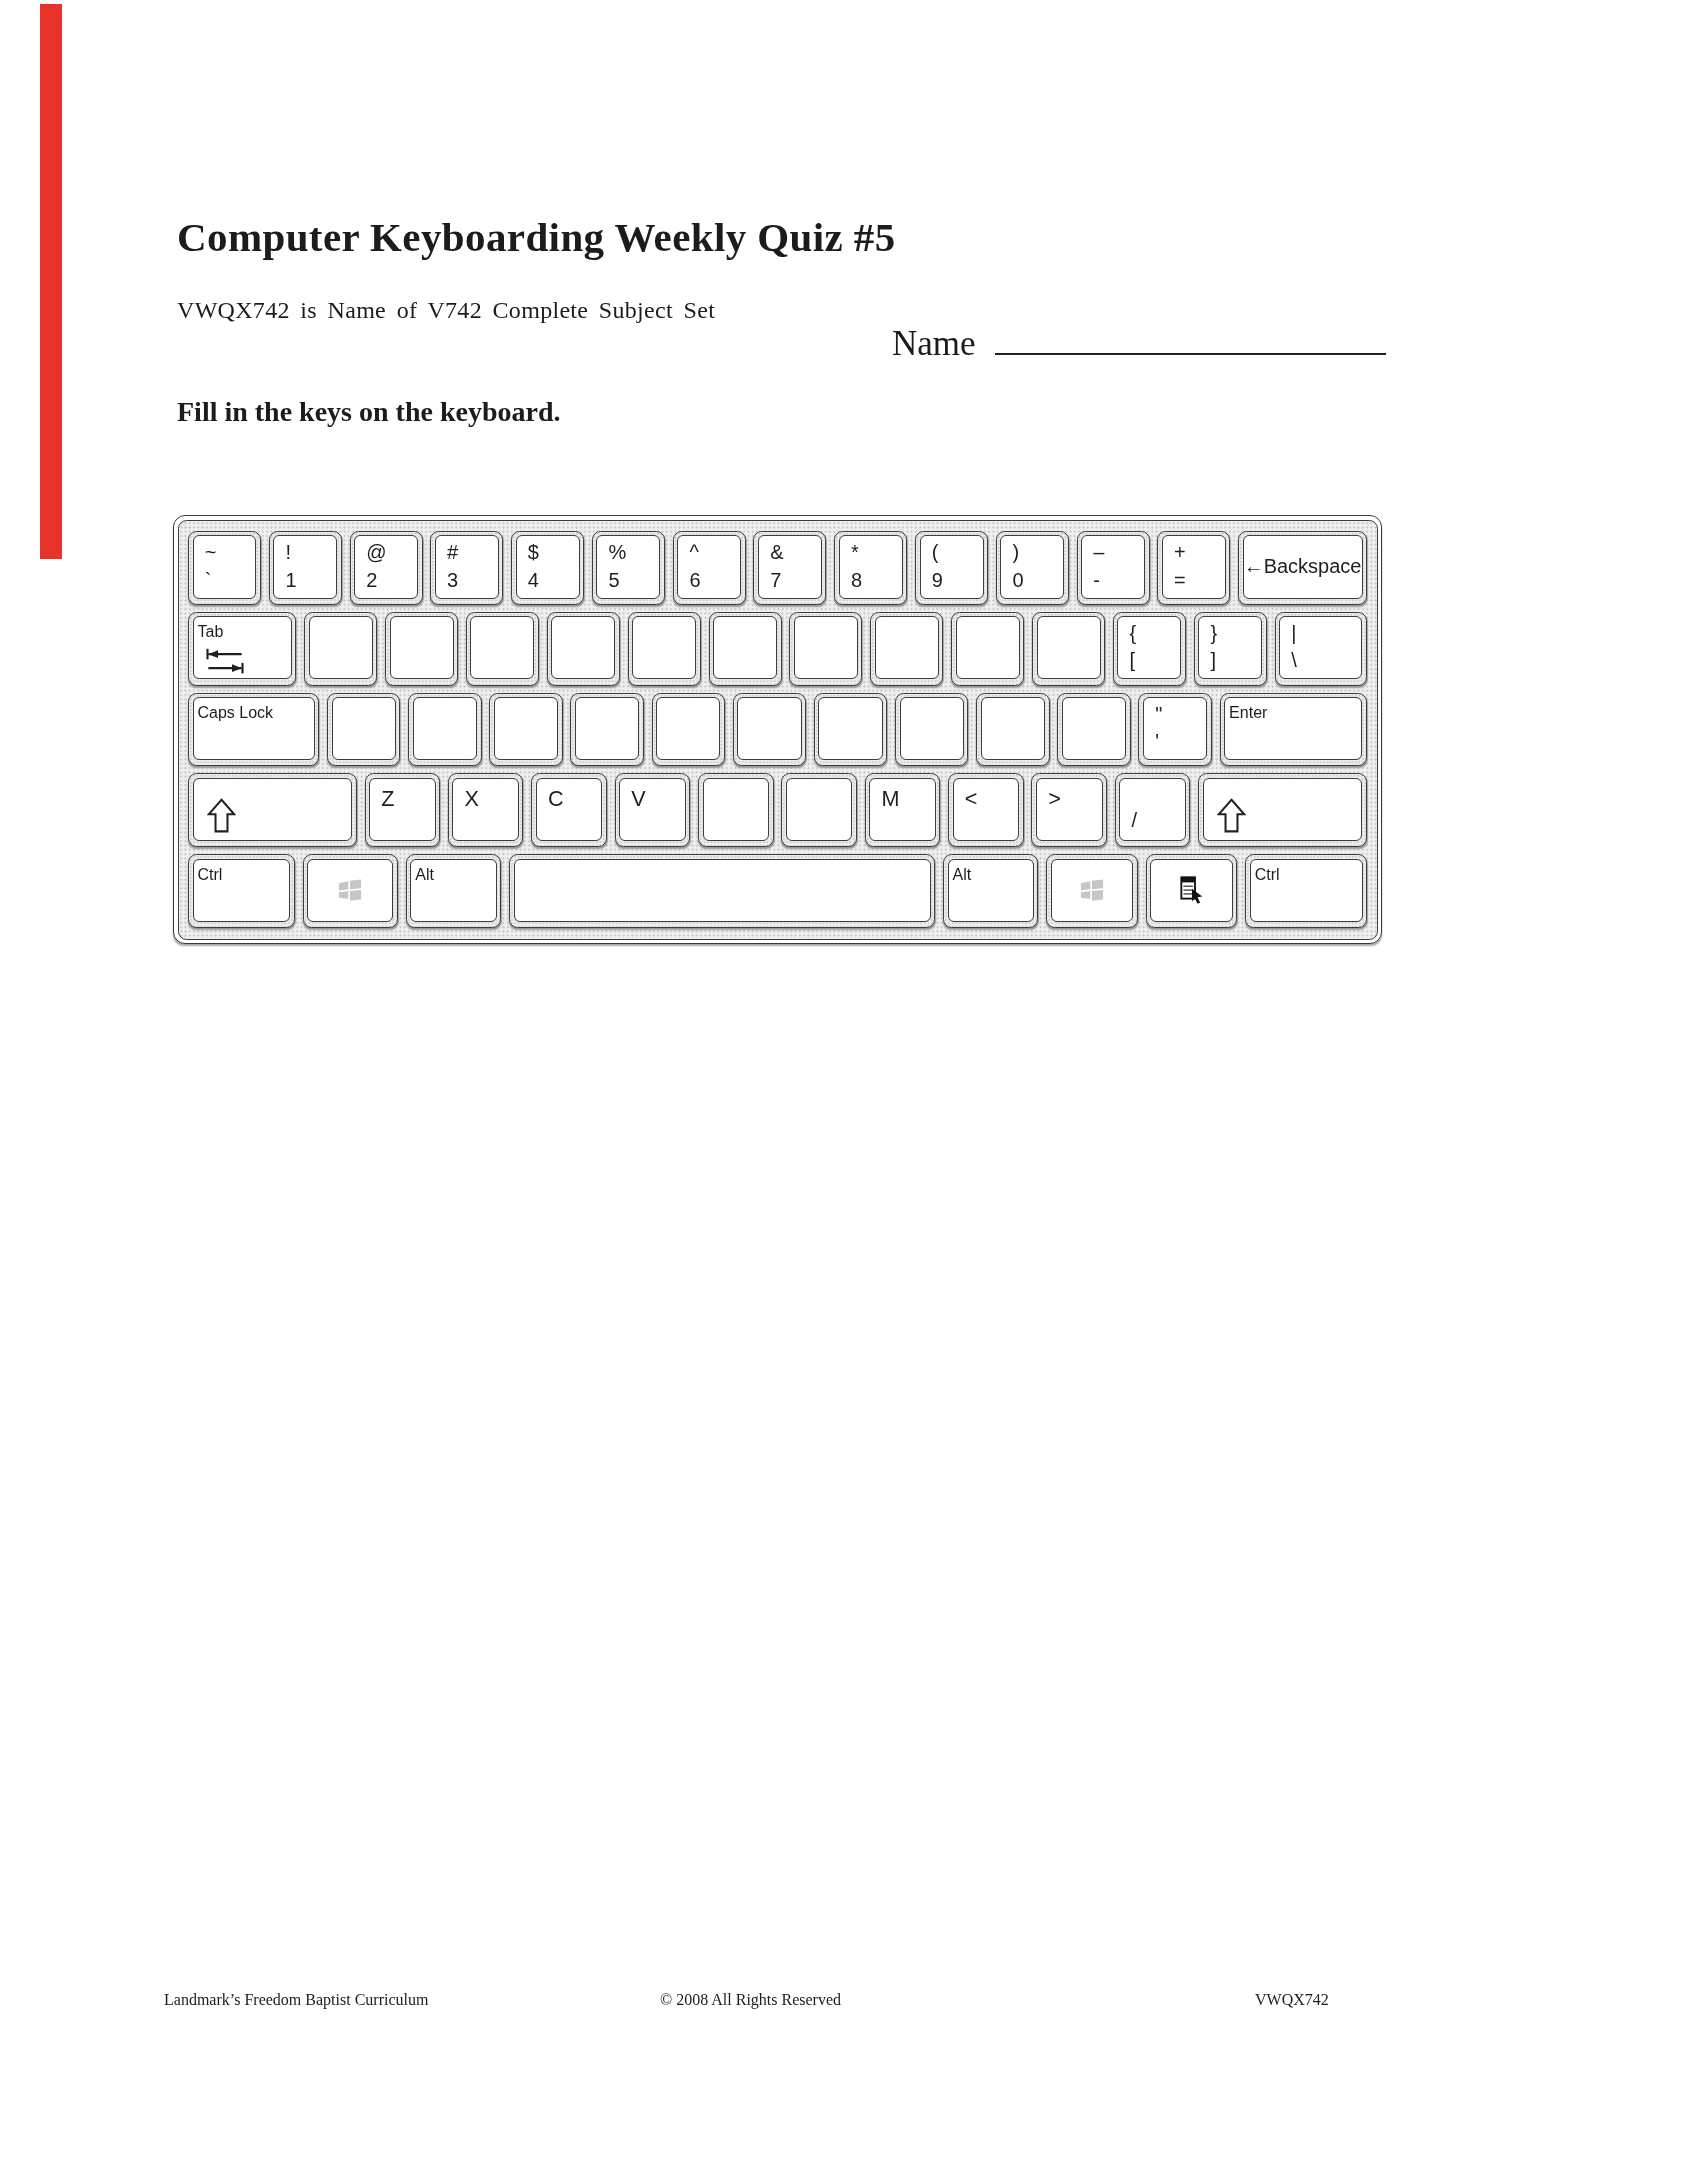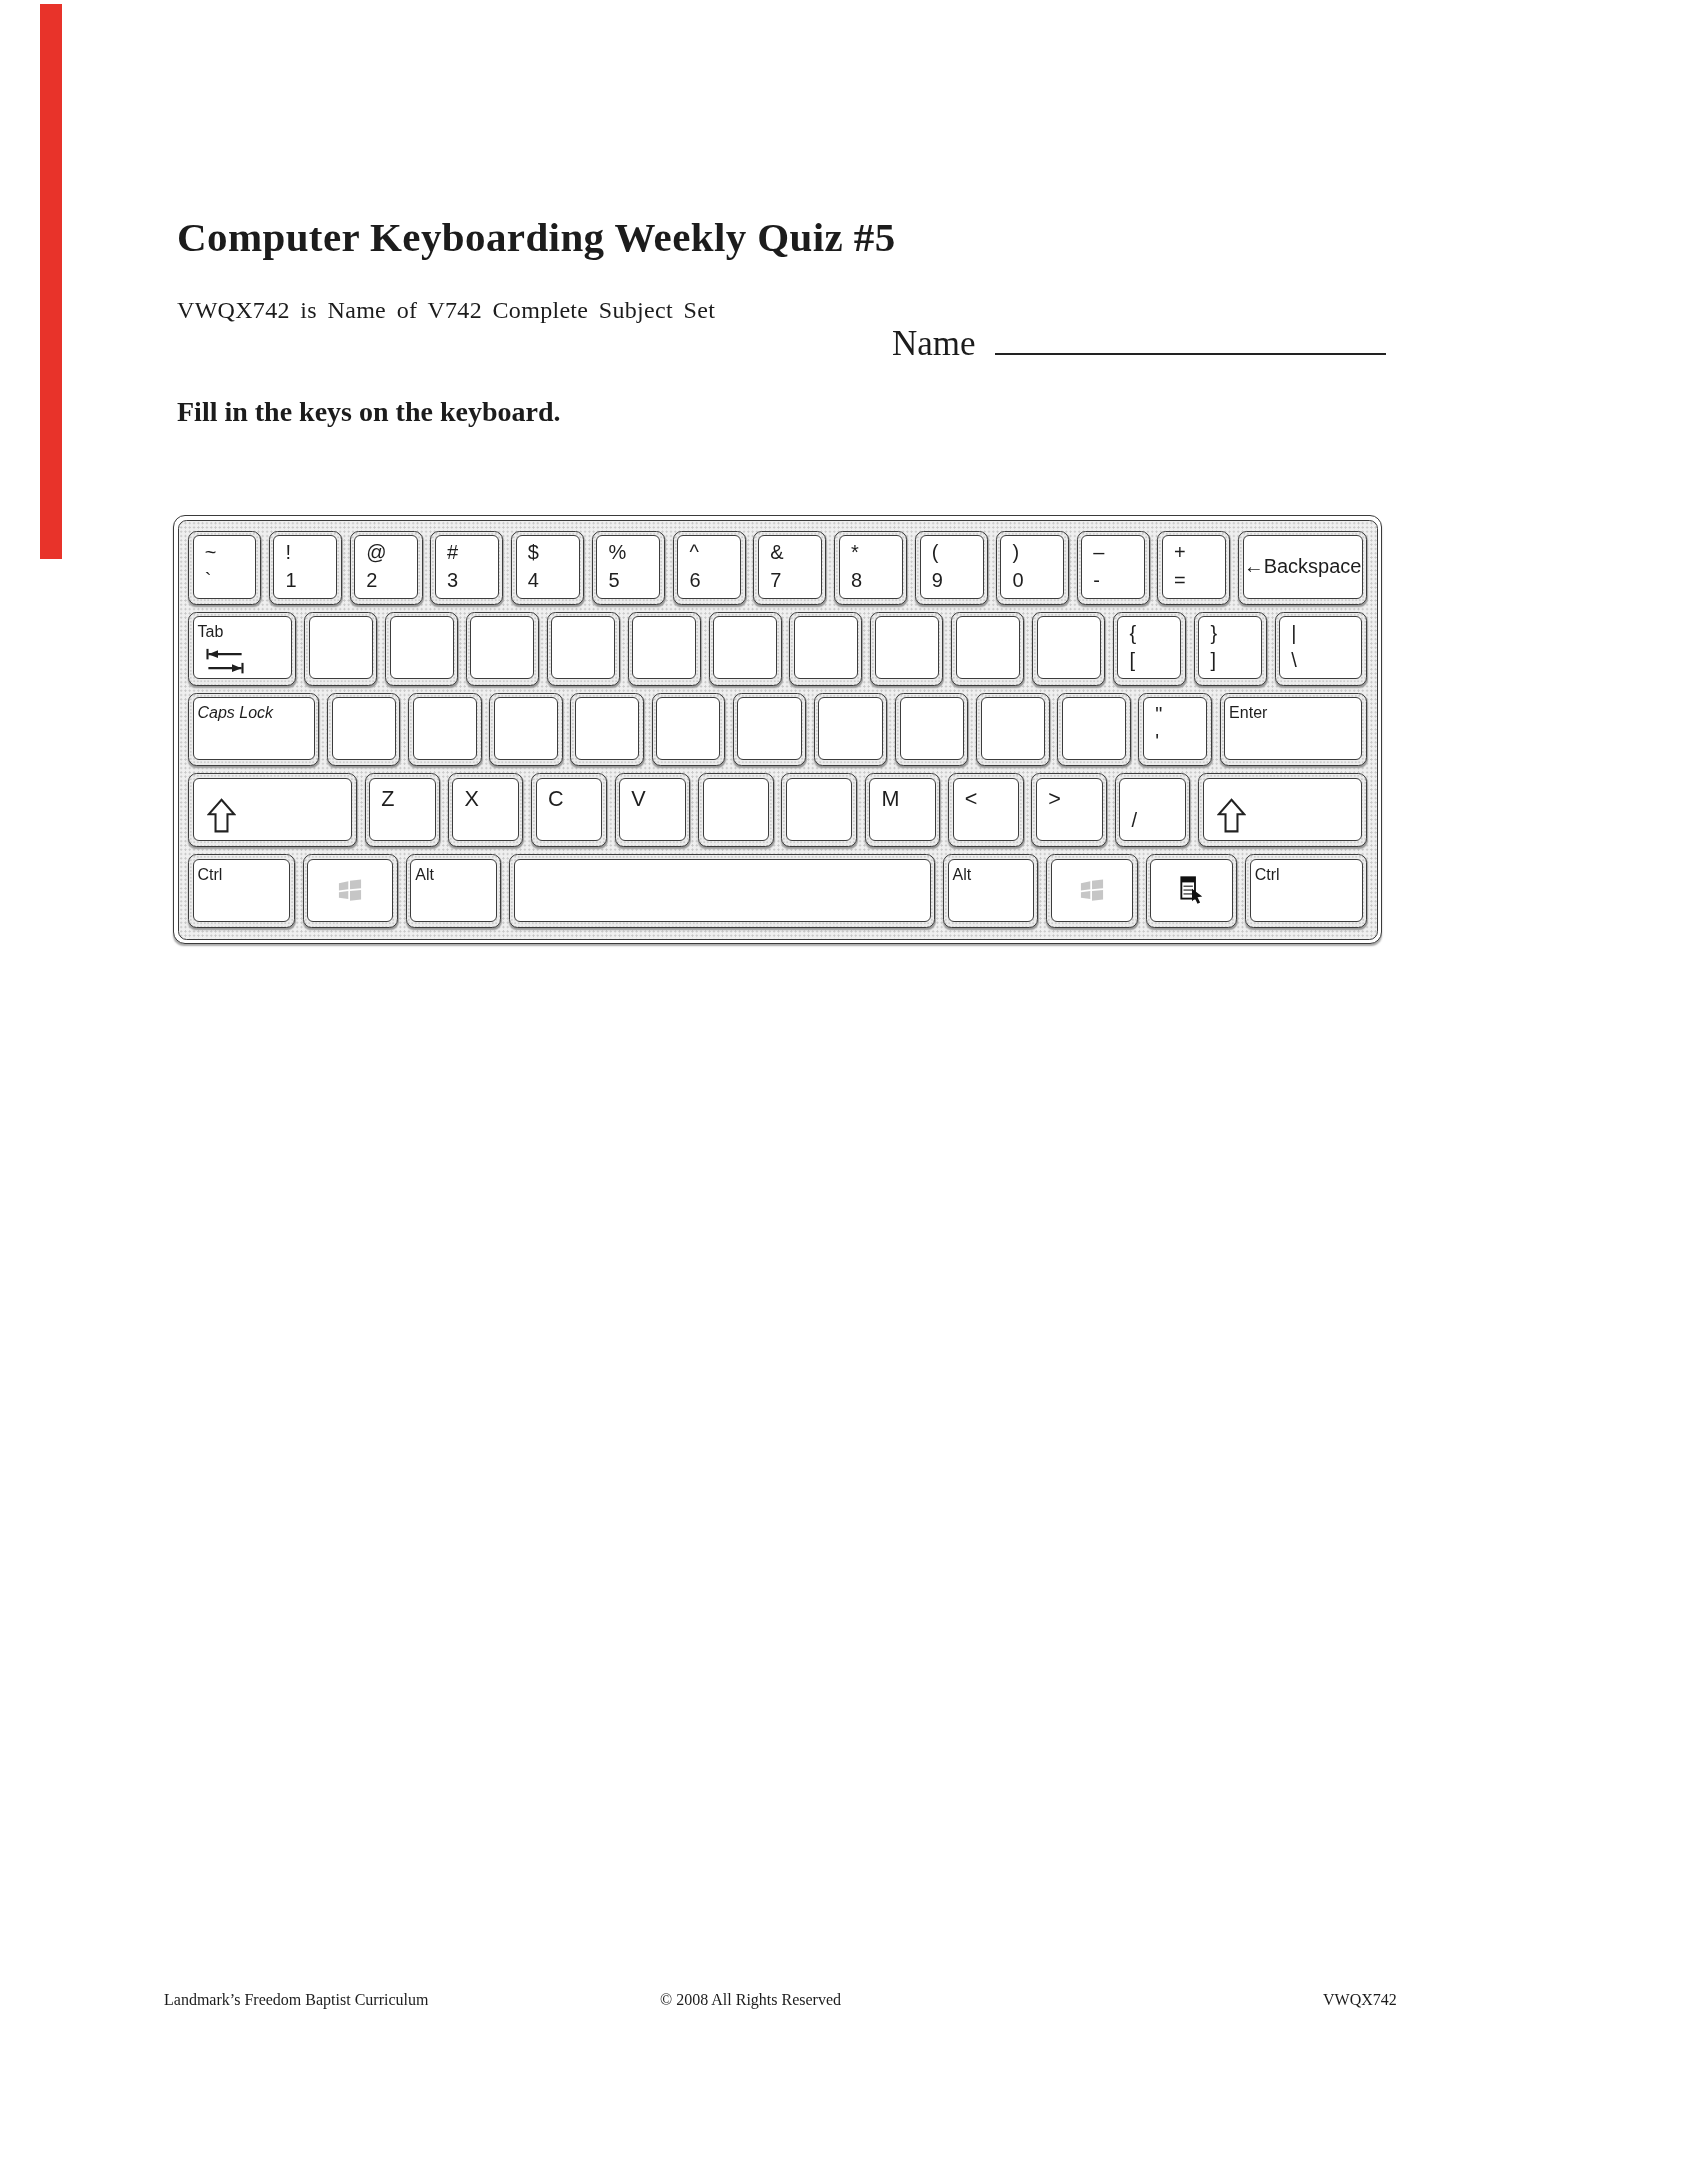--- a/index.html
+++ b/index.html
@@ -82,21 +82,21 @@
   .klabel  { position:absolute; top:6px; left:4px; font-size:16px; white-space:nowrap; }
   .bks { font-size:20px; white-space:nowrap; }
   .tabicon   { position:absolute; left:10.4px; top:31px; }
   .shifticon { position:absolute; left:13px; bottom:6px; }
   .kicon svg { display:block; }
 
   
   .footer-text { position:absolute; top:1991px; font-size:16px; }
   #footer-left   { left:164px; }
   #footer-center { left:660px; }
-  #footer-right  { left:1323px; }
+  #footer-right  { left:1255px; }
 </style>
 </head>
 <body>
 
 <div id="red-strip"></div>
 
 <h1 id="page-title">Computer Keyboarding Weekly Quiz #5</h1>
 
 <div id="subtitle">VWQX742 is Name of V742 Complete Subject Set</div>
 
@@ -287,21 +287,21 @@
         <div class="key" style="flex: 1.3 1 0px;">
           <div class="face">
             <div class="kstack">
               <span>|</span>
               <span>\</span>
             </div>
           </div>
         </div>
       </div>
       <div class="krow">
-        <div class="key" style="flex: 1.9 1 0px; font-style: italic;">
+        <div class="key" style="flex: 1.9 1 0px;">
           <div class="face">
             <div class="klabel">Caps Lock</div>
           </div>
         </div>
         <div class="key" style="flex: 1 1 0px;">
           <div class="face"></div>
         </div>
         <div class="key" style="flex: 1 1 0px;">
           <div class="face"></div>
         </div>

